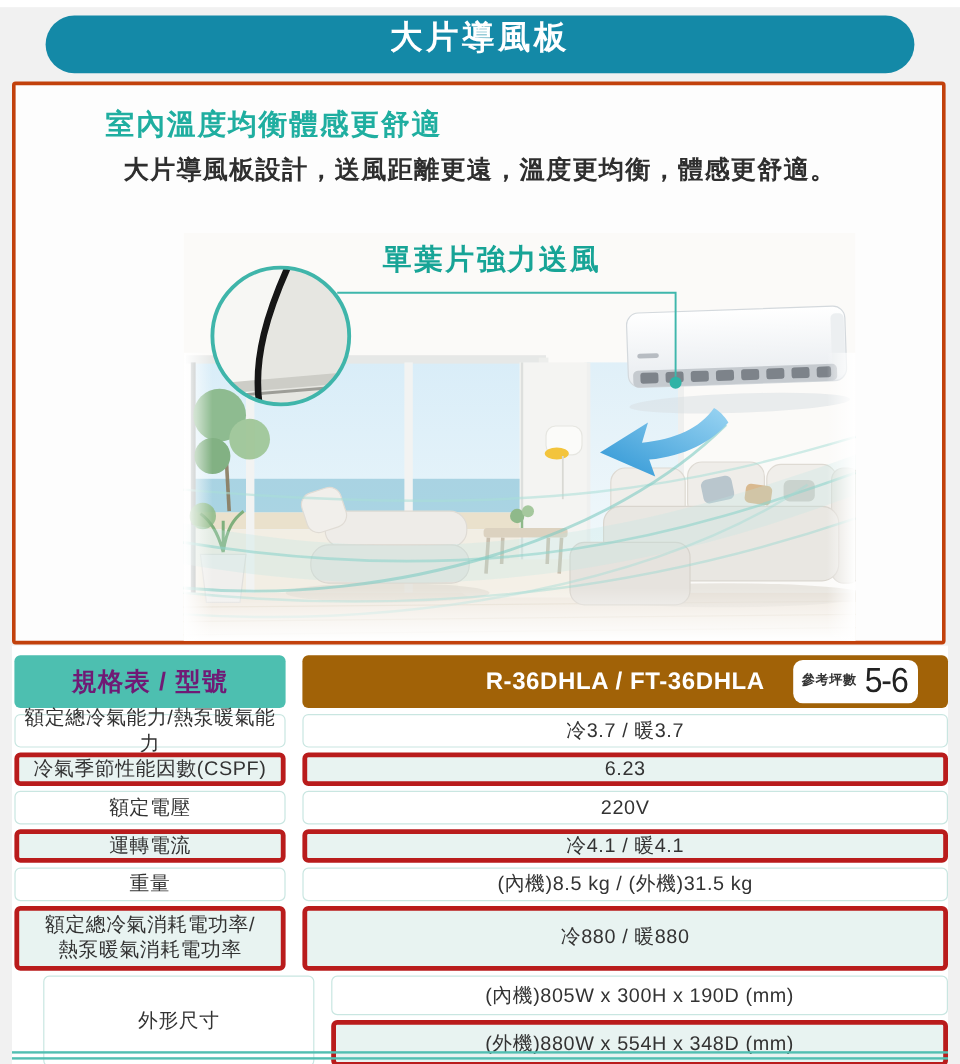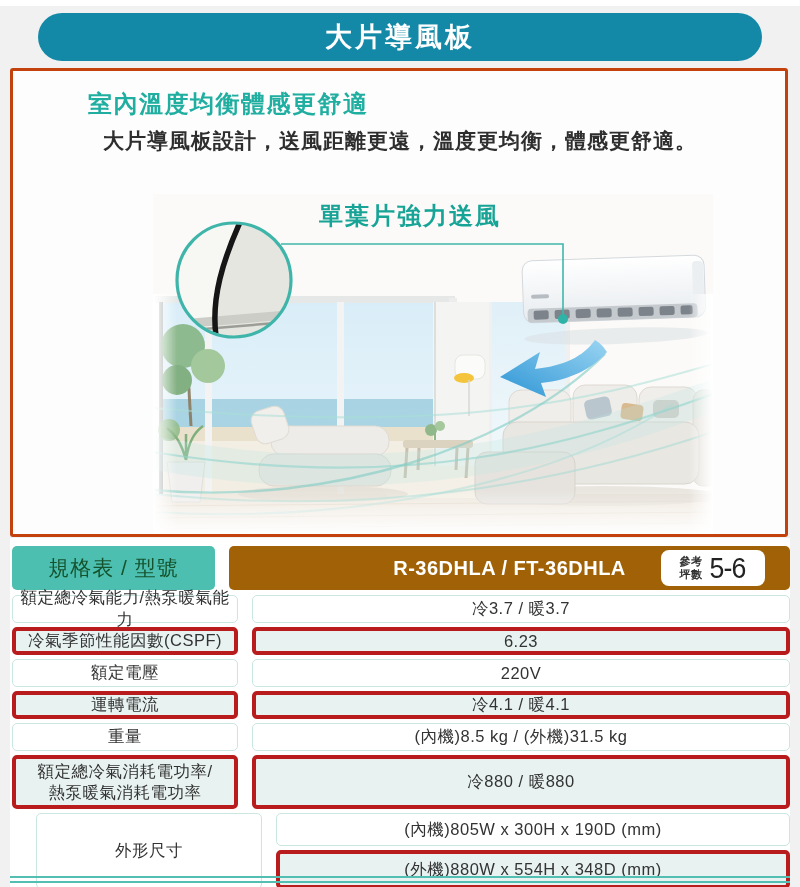--- a/index.html
+++ b/index.html
@@ -7,21 +7,21 @@
     width:800px;height:887px;position:relative;overflow:hidden;
     background:#F1F1F1;
     font-family:"Liberation Sans","DejaVu Sans",sans-serif;
     color:#333;
   }
   .topstrip{position:absolute;left:0;top:0;width:800px;height:6px;background:#fff;}
   
   .banner{
     position:absolute;left:38px;right:38px;top:13px;height:48px;
     background:#1489A7;border-radius:27px;
-    display:flex;align-items:center;justify-content:center;font-family:Liberation Mono, monospace;
+    display:flex;justify-content:center;font-family:Liberation Mono, monospace;
   }
   .banner span{color:#fff;font-size:27px;font-weight:700;letter-spacing:3px;}
   
   .card{
     position:absolute;left:10px;top:68px;width:778px;height:469px;
     background:#FDFDFD;border:3px solid #c2410c;border-radius:3px;box-sizing:border-box;
   }
   .heading{
     position:absolute;left:75px;top:17px;margin:0;
     font-size:24px;font-weight:700;color:#1FAEA0;letter-spacing:1.5px;
@@ -34,33 +34,33 @@
   .scene svg{position:absolute;left:0;top:0;}
   .scene-label{
     position:absolute;left:166px;top:6px;
     font-size:24px;font-weight:700;color:#17A496;letter-spacing:2px;text-align:center;
   }
   
   .spec-panel{position:absolute;left:10px;top:538px;width:780px;height:349px;background:#fff;}
   .t-wrap{position:absolute;left:2px;top:8px;width:778px;}
   .t-header{display:flex;height:44px;margin-bottom:5px;}
   .th-left{
-    width:203px;background:#4DBFB0;border-radius:5px;color:#14532d;
-    font-size:21px;font-weight:400;display:flex;align-items:center;justify-content:center;letter-spacing:1px;
+    width:226px;background:#4DBFB0;border-radius:5px;color:#701a75;
+    font-size:21px;font-weight:700;display:flex;align-items:center;justify-content:center;letter-spacing:1px;
   }
   .th-right{
     flex:1;margin-left:14px;background:#a16207;border-radius:5px;color:#fff;
     font-size:20px;font-weight:700;display:flex;align-items:center;justify-content:center;
     position:relative;letter-spacing:.5px;
   }
   .badge{
     position:absolute;right:25px;top:4px;width:104px;height:36px;background:#fff;border-radius:8px;
     display:flex;align-items:center;justify-content:center;gap:5px;
   }
-  .badge-lbl{display:flex;flex-direction:column;font-size:11px;line-height:1.2;color:#333;font-weight:700;text-align:left;}
+  .badge-lbl{display:flex;flex-direction:row;font-size:11px;line-height:1.2;color:#333;font-weight:700;text-align:left;}
   .badge-val{font-size:29px;color:#222;font-weight:400;transform:scaleX(.92);letter-spacing:-1px;}
   .t-row{display:flex;margin-bottom:4px;}
   .t-cell{
     box-sizing:border-box;display:flex;align-items:center;justify-content:center;
     font-size:16.5px;color:#333;border-radius:5px;letter-spacing:.5px;text-align:center;
   }
   .t-label{width:226px;height:28px;}
   .t-value{flex:1;margin-left:14px;height:28px;}
   .white{background:#fff;border:1px solid #C9E6E1;}
   .mint{background:#E8F3F1;border:4px solid #b91c1c;}

